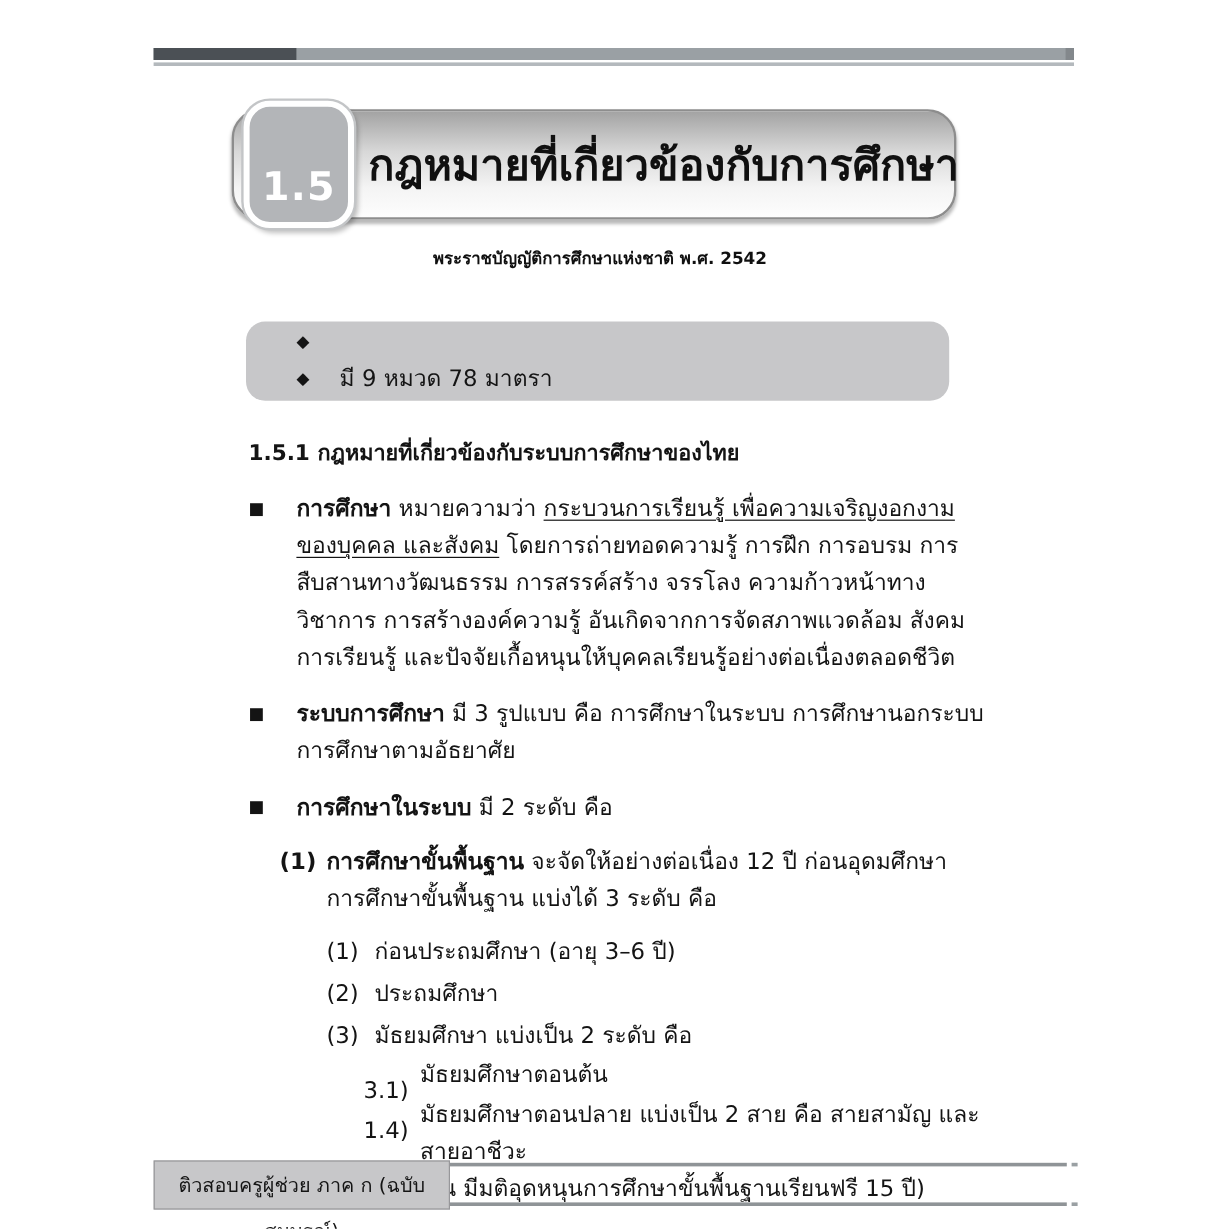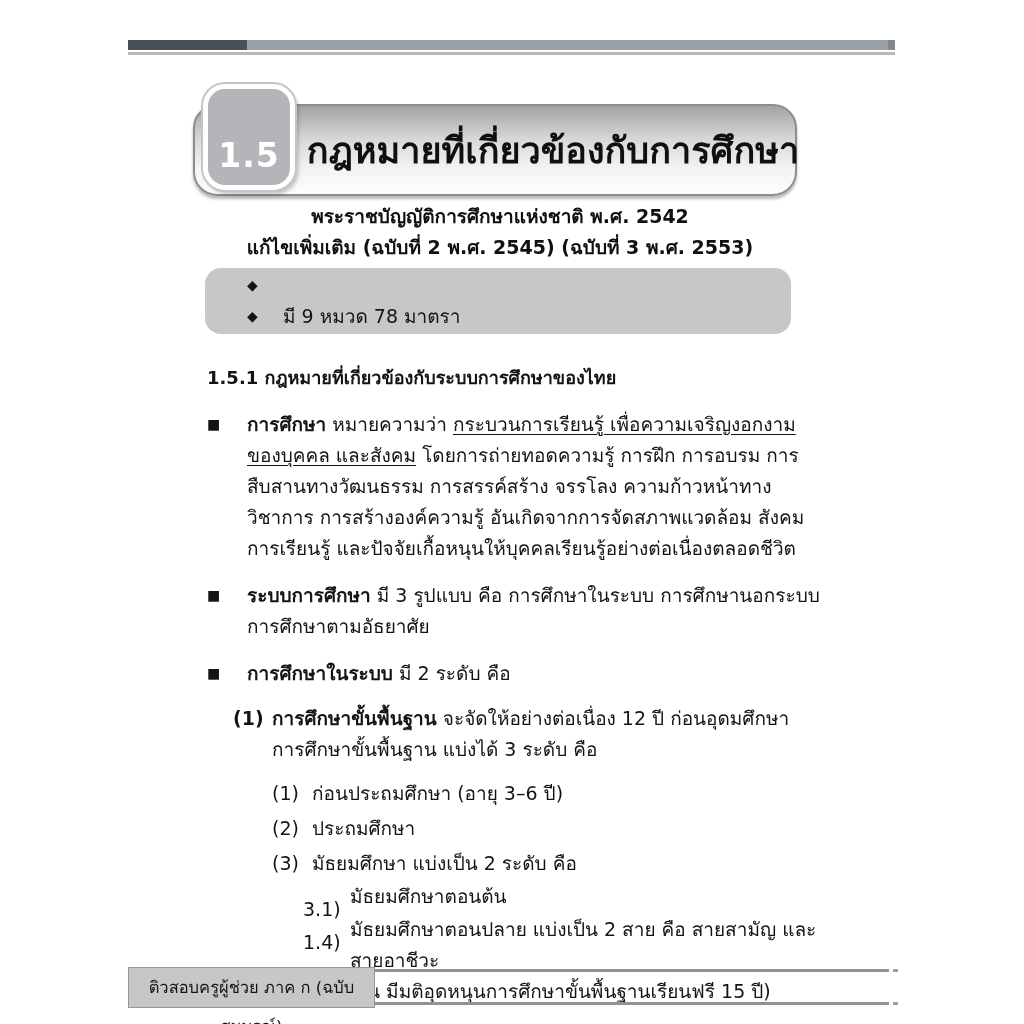--- a/index.html
+++ b/index.html
@@ -12,21 +12,21 @@
   .page { position: relative; width: 1024px; height: 1024px; background: #fff; overflow: hidden; }
 
   
   .top-bar { position: absolute; left: 128px; top: 40px; width: 767px; height: 10px; background: #9aa0a4; }
   .top-bar-dark { position: absolute; left: 0; top: 0; width: 119px; height: 10px; background: #4b5055; }
   .top-bar-cap { position: absolute; right: 0; top: 0; width: 7px; height: 10px; background: #83888c; }
   .top-rule { position: absolute; left: 128px; top: 52px; width: 767px; height: 3px; background: #b4b9bd; }
 
   
   .banner {
-    position: absolute; left: 193px; top: 104px; width: 604px; height: 92px;
+    position: absolute; left: 193px; top: 91px; width: 604px; height: 92px;
     box-sizing: border-box;
     border: 2px solid #8d8d8d; border-radius: 24px;
     background: linear-gradient(to bottom, #a3a3a3 0%, #d8d8d8 38%, #f4f4f4 72%, #fdfdfd 100%);
     box-shadow: 0 3px 3px rgba(0,0,0,0.28);
     display: flex; align-items: center; justify-content: center;
     padding-left: 116px;
   }
   .banner-title { font-size: 36px; font-weight: bold; color: #101010; white-space: nowrap; }
   .badge {
     position: absolute; left: 203px; top: 84px; width: 92px; height: 106px;
@@ -34,21 +34,21 @@
     background: #b3b5b8;
     border: 5px solid #ffffff; border-radius: 22px;
     box-shadow: 0 0 0 2px #c3c5c7, 3px 4px 4px rgba(0,0,0,0.25);
     display: flex; align-items: center; justify-content: center;
   }
   .badge-number { color: #ffffff; font-weight: bold; font-size: 33px; letter-spacing: 1px; margin-top: 36px; }
 
   
   .subtitle {
     position: absolute; left: 128px; top: 201px; width: 744px;
-    text-align: center; font-weight: bold; font-size: 19px; line-height: 31px; color: #101010;
+    text-align: center; font-weight: bold; font-size: 14px; line-height: 31px; color: #101010;
   }
 
   
   .highlight-box {
     position: absolute; left: 205px; top: 268px; width: 586px; height: 66px;
     box-sizing: border-box;
     background: #c7c7c9; border-radius: 16px;
     padding-top: 2px;
   }
   .hl-row { display: flex; padding-left: 42px; line-height: 31px; font-size: 19px; color: #141414; }
@@ -104,21 +104,20 @@
 
   <div class="banner">
     <span class="banner-title">กฎหมายที่เกี่ยวข้องกับการศึกษา</span>
   </div>
   <div class="badge">
     <span class="badge-number">1.5</span>
   </div>
 
   <div class="subtitle">
     <div>พระราชบัญญัติการศึกษาแห่งชาติ พ.ศ. 2542</div>
-    <div>แก้ไขเพิ่มเติม (ฉบับที่ 2 พ.ศ. 2545) (ฉบับที่ 3 พ.ศ. 2553)</div>
   </div>
 
   <div class="highlight-box">
     <div class="hl-row">
       <span class="hl-marker">◆</span>
     </div>
     <div class="hl-row">
       <span class="hl-marker">◆</span>
       <span>มี 9 หมวด 78 มาตรา</span>
     </div>

